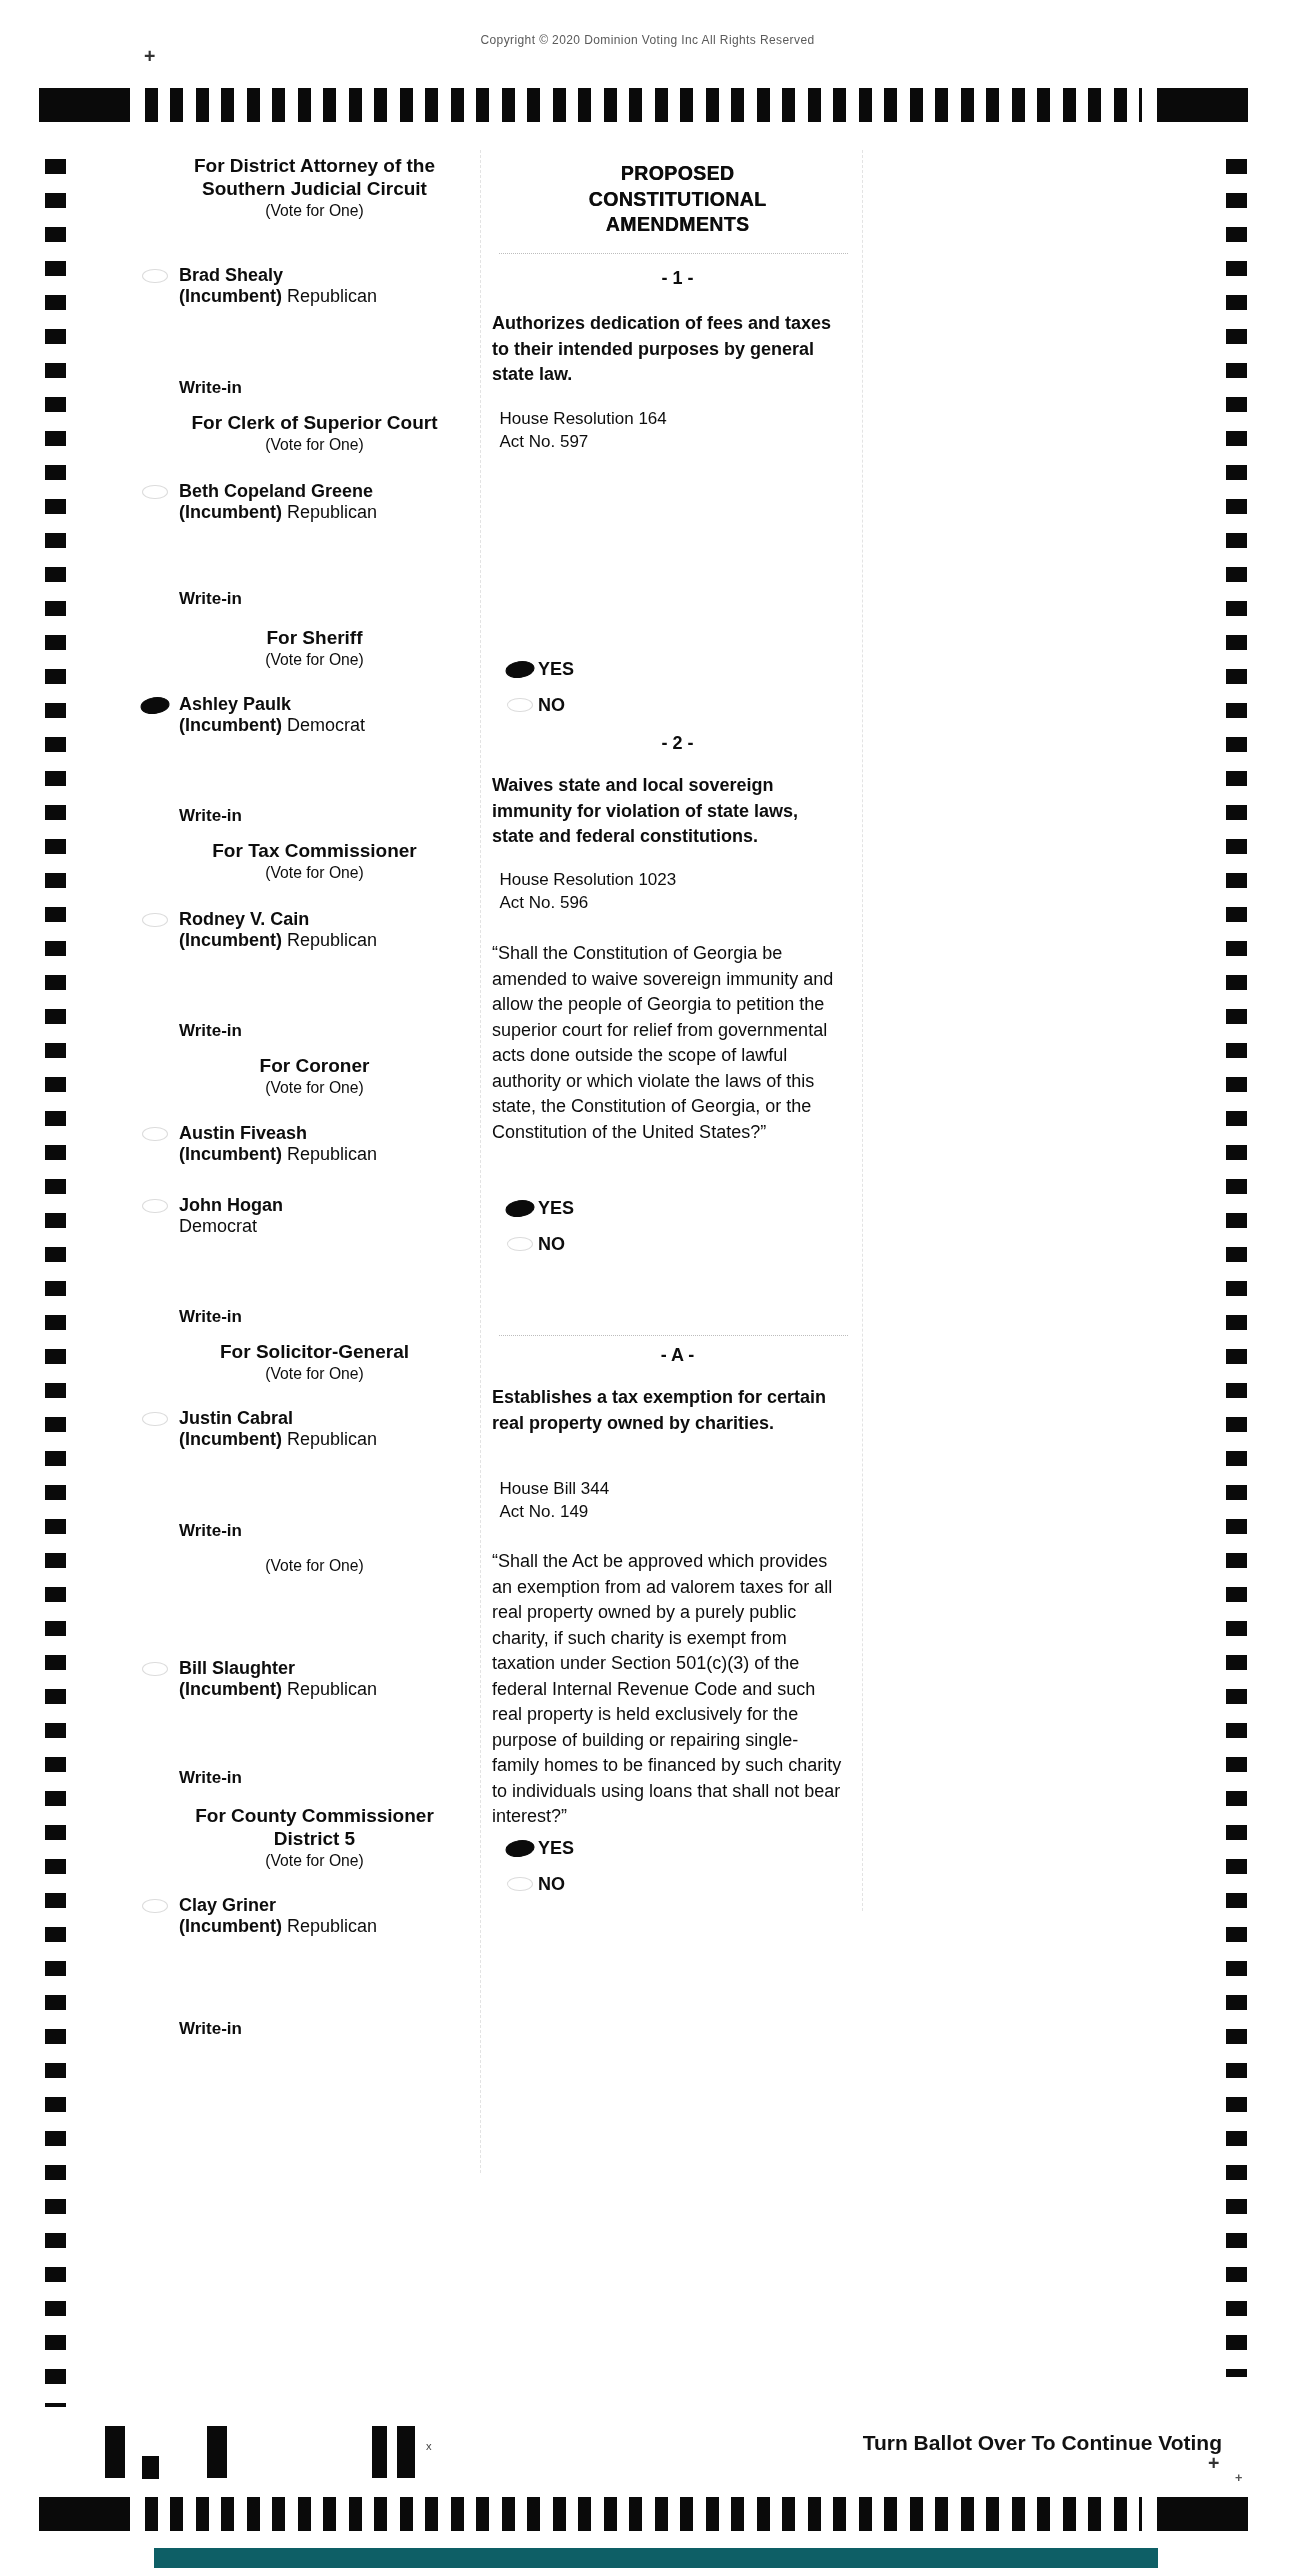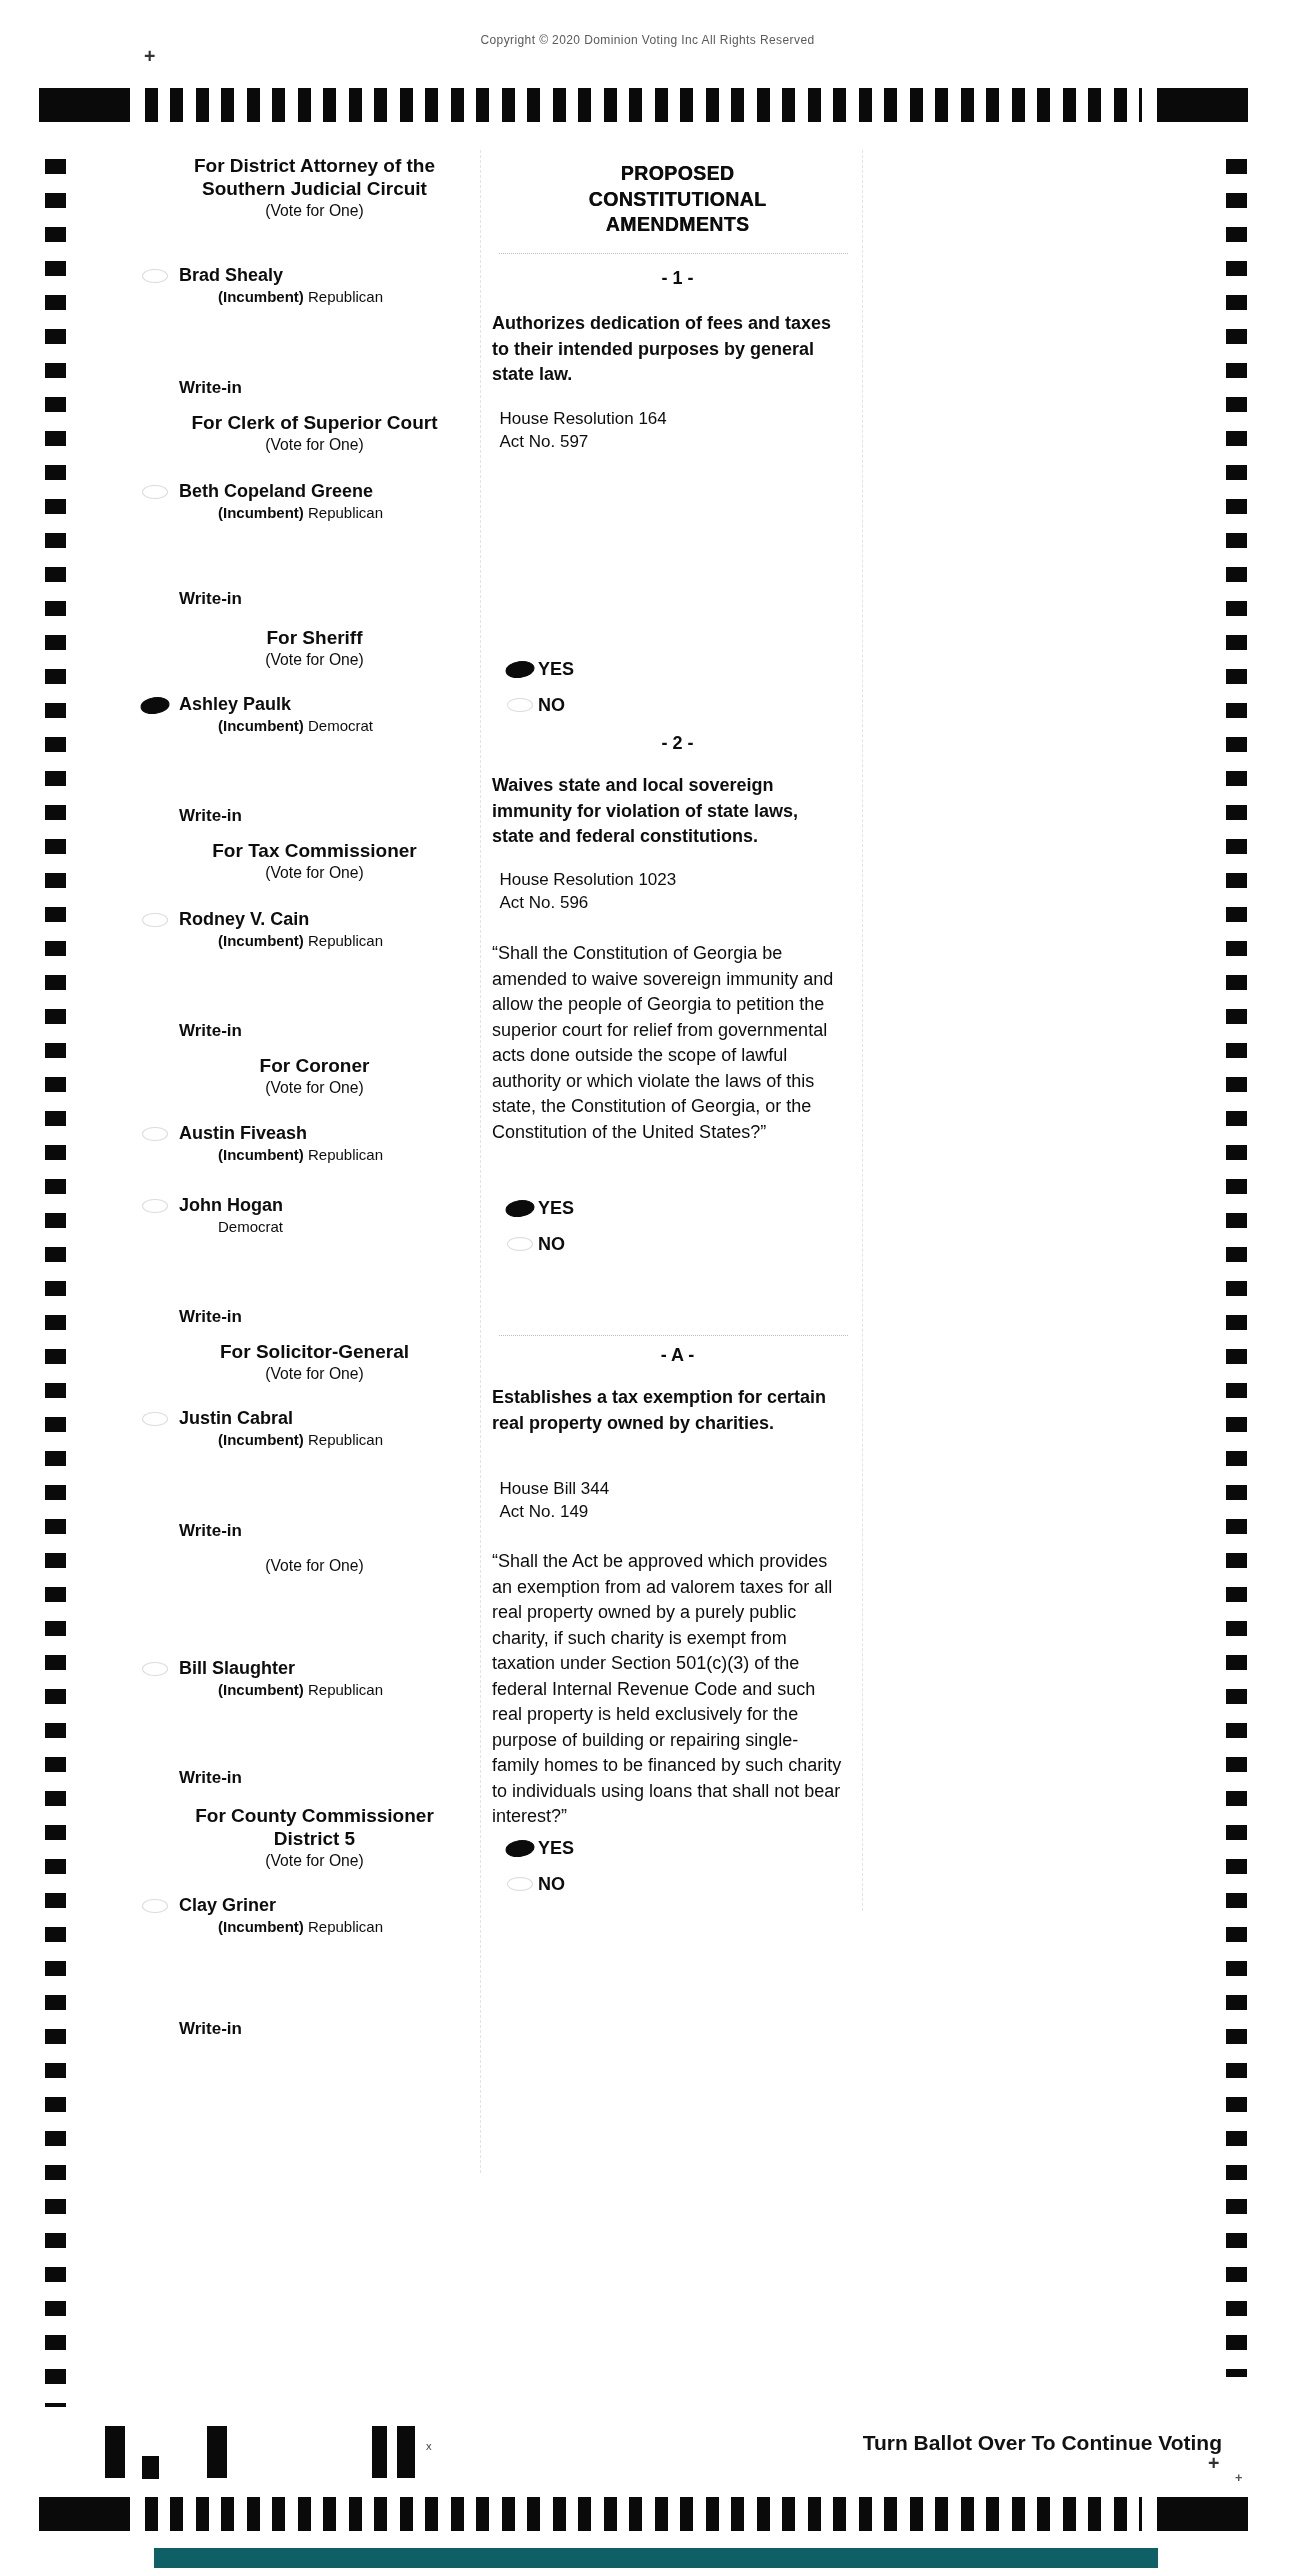--- a/index.html
+++ b/index.html
@@ -26,21 +26,21 @@
   .small-x{position:absolute;font-size:11.2px;color:#444;}
   
   .colL{position:absolute;left:161px;top:0;width:307px;height:1836px;}
   .colR{position:absolute;left:492px;top:0;width:371px;height:2576px;}
   
   .contest-header{position:absolute;width:100%;text-align:center;}
   .contest-title{font-weight:bold;font-size:19px;line-height:23px;white-space:pre-line;}
   .vote-for{font-size:15.7px;line-height:22px;}
   .candidate{position:absolute;left:0;width:100%;padding-left:18px;box-sizing:border-box;}
   .cand-name{font-weight:bold;font-size:18px;line-height:22.5px;}
-  .cand-party{font-size:15px;line-height:19.5px;margin-left:39px;}
+  .cand-party{font-size:18px;line-height:19.5px;}
   .inc{font-weight:bold;}
   .writein{position:absolute;left:0;padding-left:18px;font-weight:bold;font-size:17px;}
   .oval{position:absolute;left:-19.5px;top:4.5px;width:24px;height:12.7px;border:1.5px solid #dcdcdc;border-radius:50%;background:transparent;}
   .oval.filled{background:#0b0b0b;border-color:#0b0b0b;transform:rotate(-8deg) scale(1.12);}
   
   .sec-header{position:absolute;width:100%;text-align:center;font-weight:bold;font-size:19.5px;
     line-height:25.5px;white-space:pre-line;letter-spacing:0.4px;text-shadow:0.4px 0 0 currentColor;}
   .rule{position:absolute;left:2%;width:94%;border-top:1.5px dotted #bdbdbd;}
   .m-label{position:absolute;width:100%;text-align:center;font-weight:bold;font-size:18px;}
   .m-summary{position:absolute;left:0;width:352px;font-weight:bold;font-size:18px;line-height:25.5px;}

